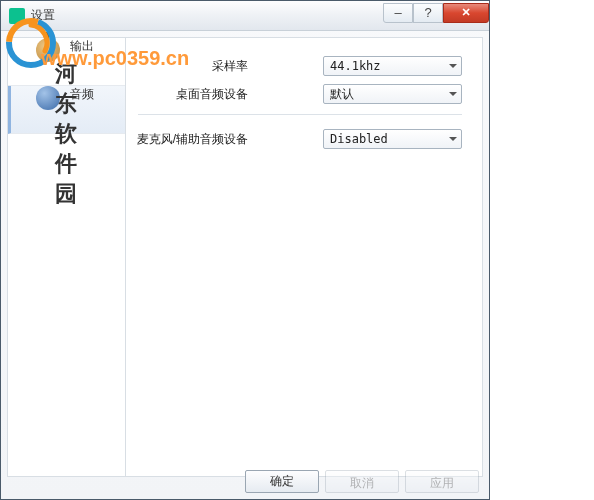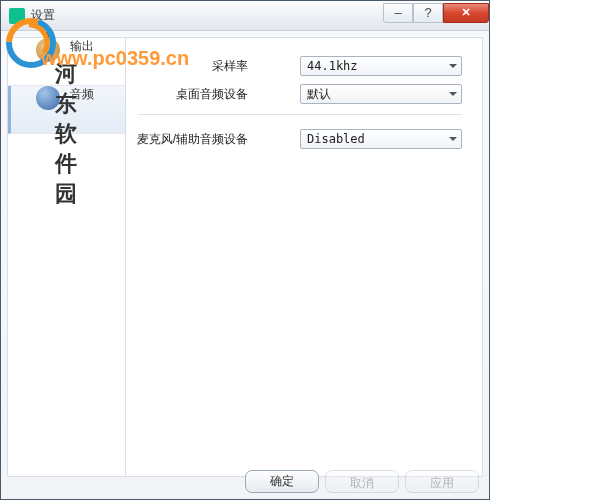--- a/index.html
+++ b/index.html
@@ -127,41 +127,42 @@
   flex: 1; max-width: 255px;
   height: 20px;
   border: 1px solid #a8b4c0;
   background: linear-gradient(to bottom, #fff, #f0f3f7);
   border-radius: 2px;
   display: flex; align-items: center; justify-content: space-between;
   padding: 0 4px 0 6px;
   font-size: 12px; color: #222;
   cursor: pointer;
   font-family: "SimSun", monospace;
+  margin-left: 23px;
 }
 .form-select .arrow {
   width: 0; height: 0;
   border-left: 4px solid transparent;
   border-right: 4px solid transparent;
   border-top: 4px solid #555;
 }
 .separator {
   border: none; border-top: 1px solid #dce2e8;
   margin: 10px 0 14px 12px;
 }
 
 .footer {
   position: absolute; bottom: 6px; right: 10px;
   display: flex; gap: 6px;
 }
 .btn {
   min-width: 74px; height: 23px;
   border: 1px solid #9aa6b2;
   background: linear-gradient(to bottom, #fdfdfe, #e6ebf1);
-  border-radius: 7px;
+  border-radius: 2px;
   font-size: 12px; color: #333;
   cursor: pointer;
   display: flex; align-items: center; justify-content: center;
 }
 .btn.faded { opacity: 0.35; align-items: flex-end; }
 </style>
 </head>
 <body>
 
 <div class="window">

